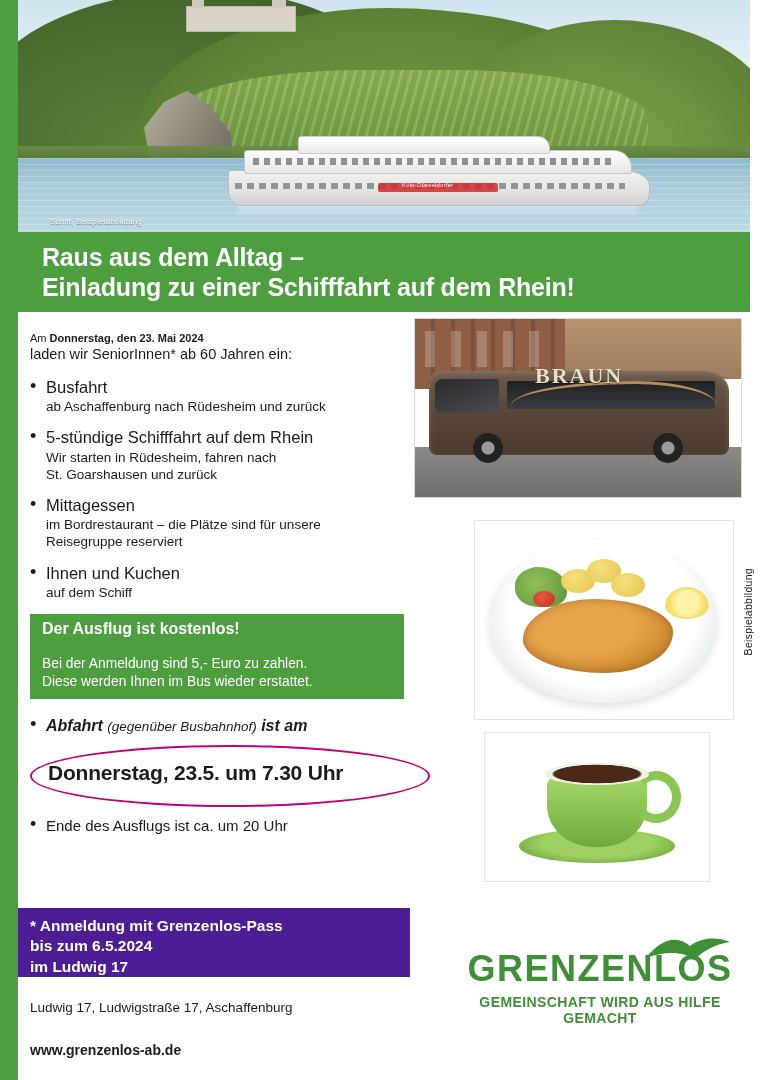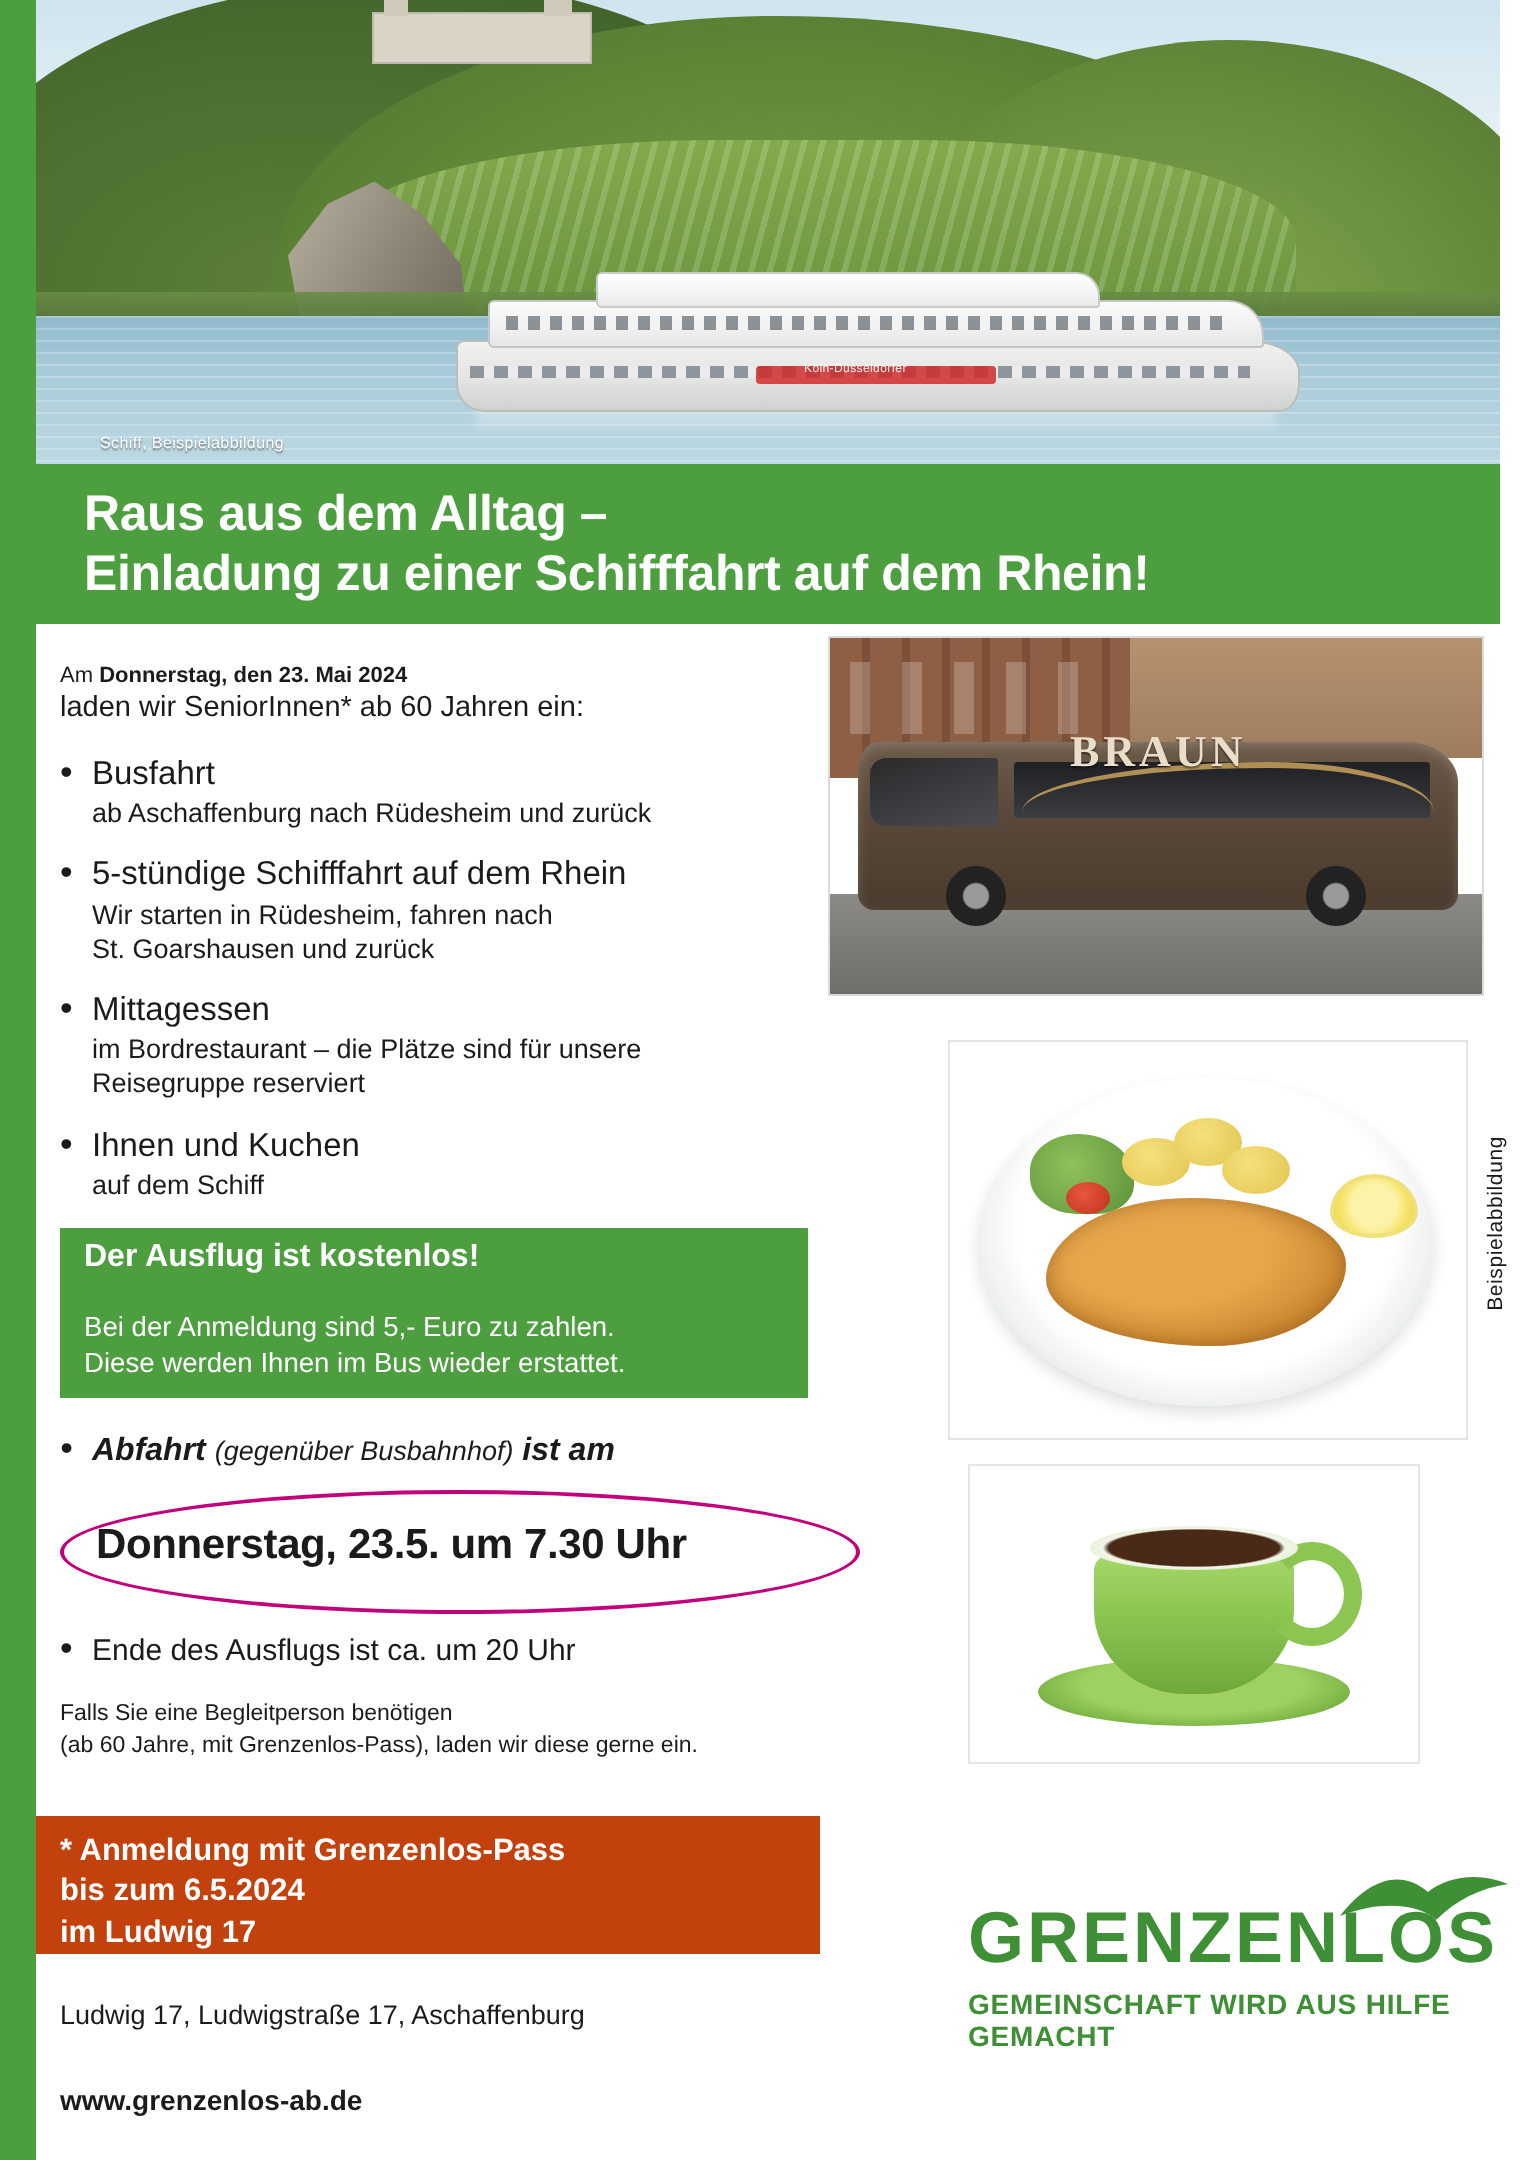--- a/index.html
+++ b/index.html
@@ -323,21 +323,21 @@
     font-size: 11.5px;
     line-height: 1.35;
   }
 
   
   .bottom-box {
     position: absolute;
     left: 18px;
     top: 908px;
     width: 370px;
-    background: #c2410c;
+    background: #4c1d95;
     color: #ffffff;
     padding: 8px 10px 0 12px;
   }
   .bottom-box .bb-line {
     font-size: 15.5px;
     font-weight: bold;
     line-height: 1.32;
   }
 
   .addr {
@@ -529,24 +529,24 @@
     position: absolute;
     right: 28px; bottom: 58px; width: 32px; height: 34px;
     border: 9px solid #8cc552;
     border-left-color: transparent;
     border-radius: 50%;
   }
 
   
   .logo {
     position: absolute;
-    left: 484px;
+    left: 460px;
     top: 948px;
     width: 280px;
-    text-align: left;
+    text-align: center;
   }
   .logo .bird {
     position: absolute;
     right: 6px;
     top: -16px;
     width: 92px;
     height: 40px;
   }
   .logo .name {
     font-size: 36px;
@@ -640,24 +640,20 @@
       <b>ist am</b>
     </div>
 
     <div class="ellipse-wrap">
       <div class="oval"></div>
       <div class="oval-text">Donnerstag, 23.5. um 7.30 Uhr</div>
     </div>
 
     <div class="end-line">Ende des Ausflugs ist ca. um 20 Uhr</div>
 
-    <div class="note">
-      <div>Falls Sie eine Begleitperson benötigen</div>
-      <div>(ab 60 Jahre, mit Grenzenlos-Pass), laden wir diese gerne ein.</div>
-    </div>
   </div>
 
   <div class="bottom-box">
     <div class="bb-line">* Anmeldung mit Grenzenlos-Pass</div>
     <div class="bb-line">bis zum 6.5.2024</div>
     <div class="bb-line">im Ludwig 17</div>
   </div>
 
   <div class="addr">Ludwig 17, Ludwigstraße 17, Aschaffenburg</div>
   <div class="web">www.grenzenlos-ab.de</div>

